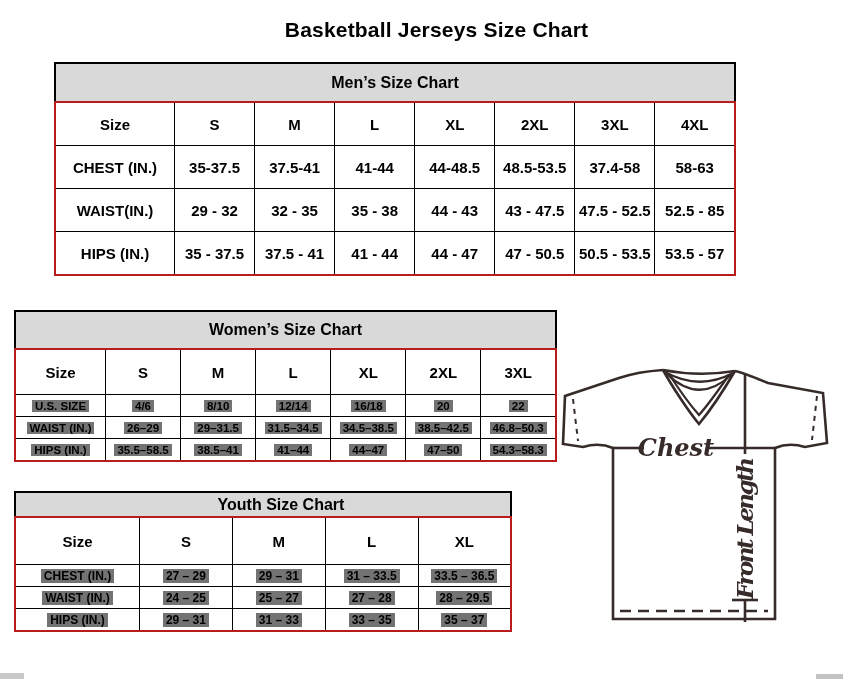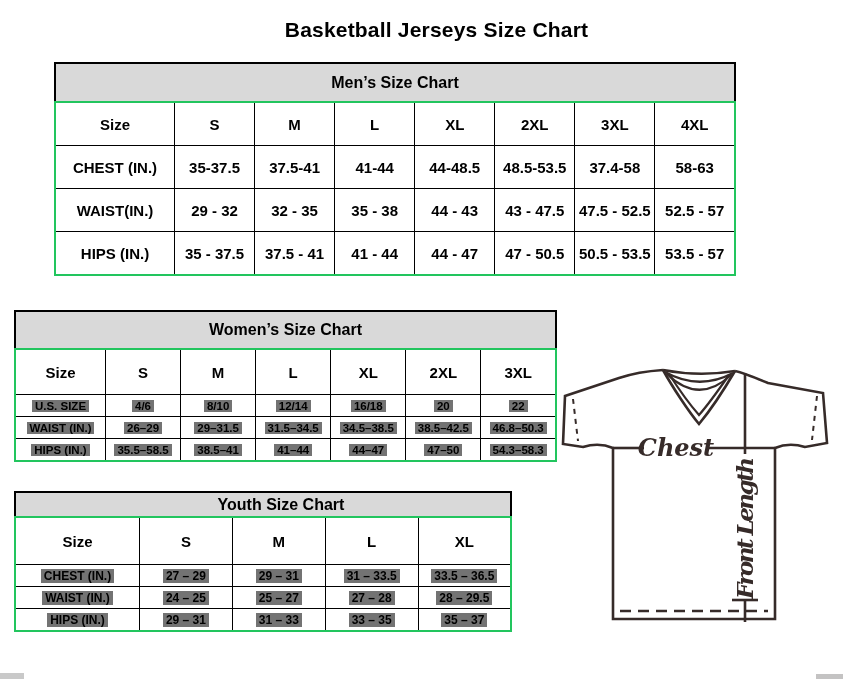--- a/index.html
+++ b/index.html
@@ -11,21 +11,21 @@
     position:absolute;left:15px;top:4px;width:843px;text-align:center;
     font-size:21px;font-weight:700;letter-spacing:0.2px;
   }
   .tblwrap{position:absolute;}
   .hdr{
     box-sizing:border-box;border:2px solid #000;background:#d9d9d9;
     display:flex;align-items:center;justify-content:center;
     font-weight:700;font-size:16px;
   }
   table{
-    width:100%;border-collapse:collapse;border:2px solid #22c55e;
+    width:100%;border-collapse:collapse;border:2px solid #b91c1c;
     margin-top:-2px;table-layout:fixed;
   }
   th,td{
     border:1px solid #000;text-align:center;vertical-align:middle;
     padding:0;font-weight:700;
   }
   .hl{background:#737373;padding:0 3px;white-space:nowrap;}
   
   .mens{left:14px;top:62px;width:682px;margin-left:40px;}
   .mens .hdr{height:41px;}
@@ -86,21 +86,21 @@
           <td>58-63</td>
         </tr>
         <tr>
           <td>WAIST(IN.)</td>
           <td>29 - 32</td>
           <td>32 - 35</td>
           <td>35 - 38</td>
           <td>44 - 43</td>
           <td>43 - 47.5</td>
           <td>47.5 - 52.5</td>
-          <td>52.5 - 57</td>
+          <td>52.5 - 85</td>
         </tr>
         <tr>
           <td>HIPS (IN.)</td>
           <td>35 - 37.5</td>
           <td>37.5 - 41</td>
           <td>41 - 44</td>
           <td>44 - 47</td>
           <td>47 - 50.5</td>
           <td>50.5 - 53.5</td>
           <td>53.5 - 57</td>

